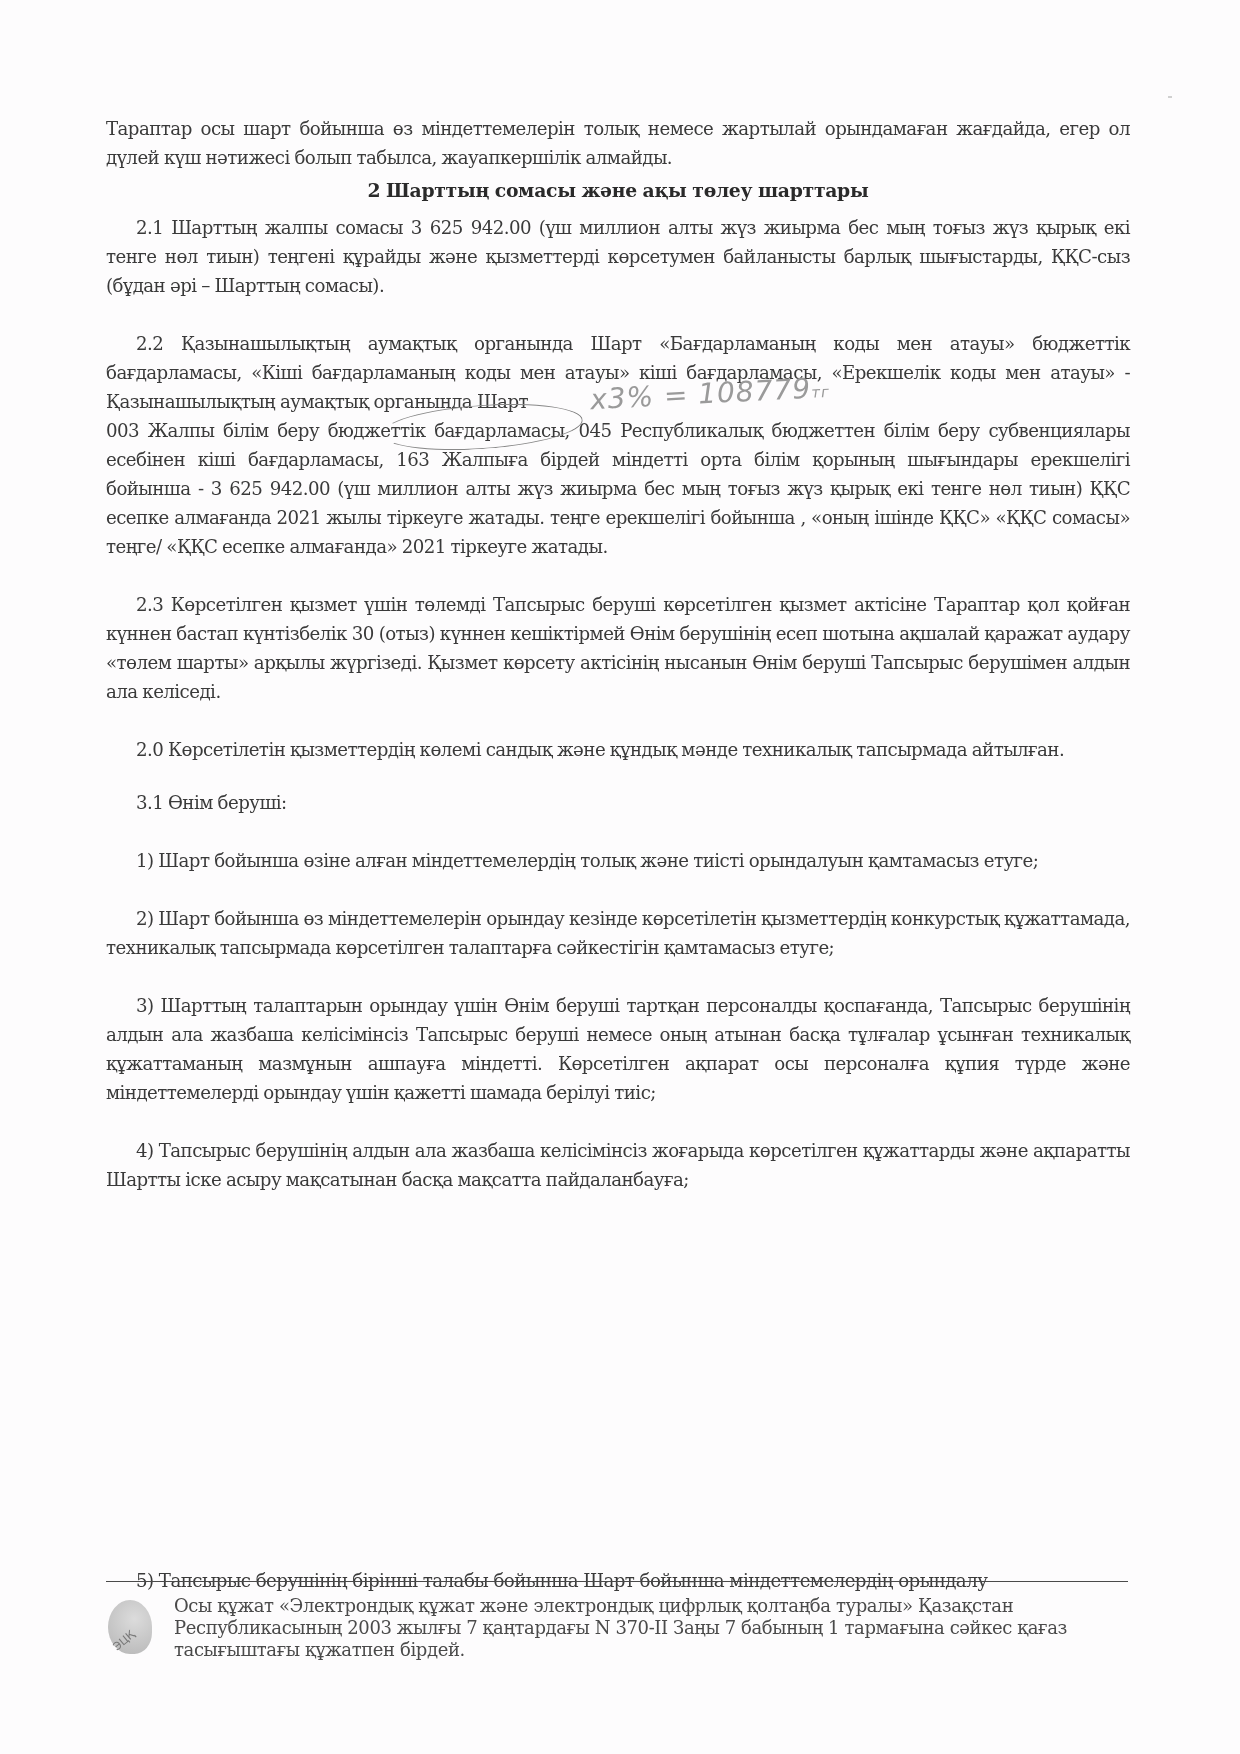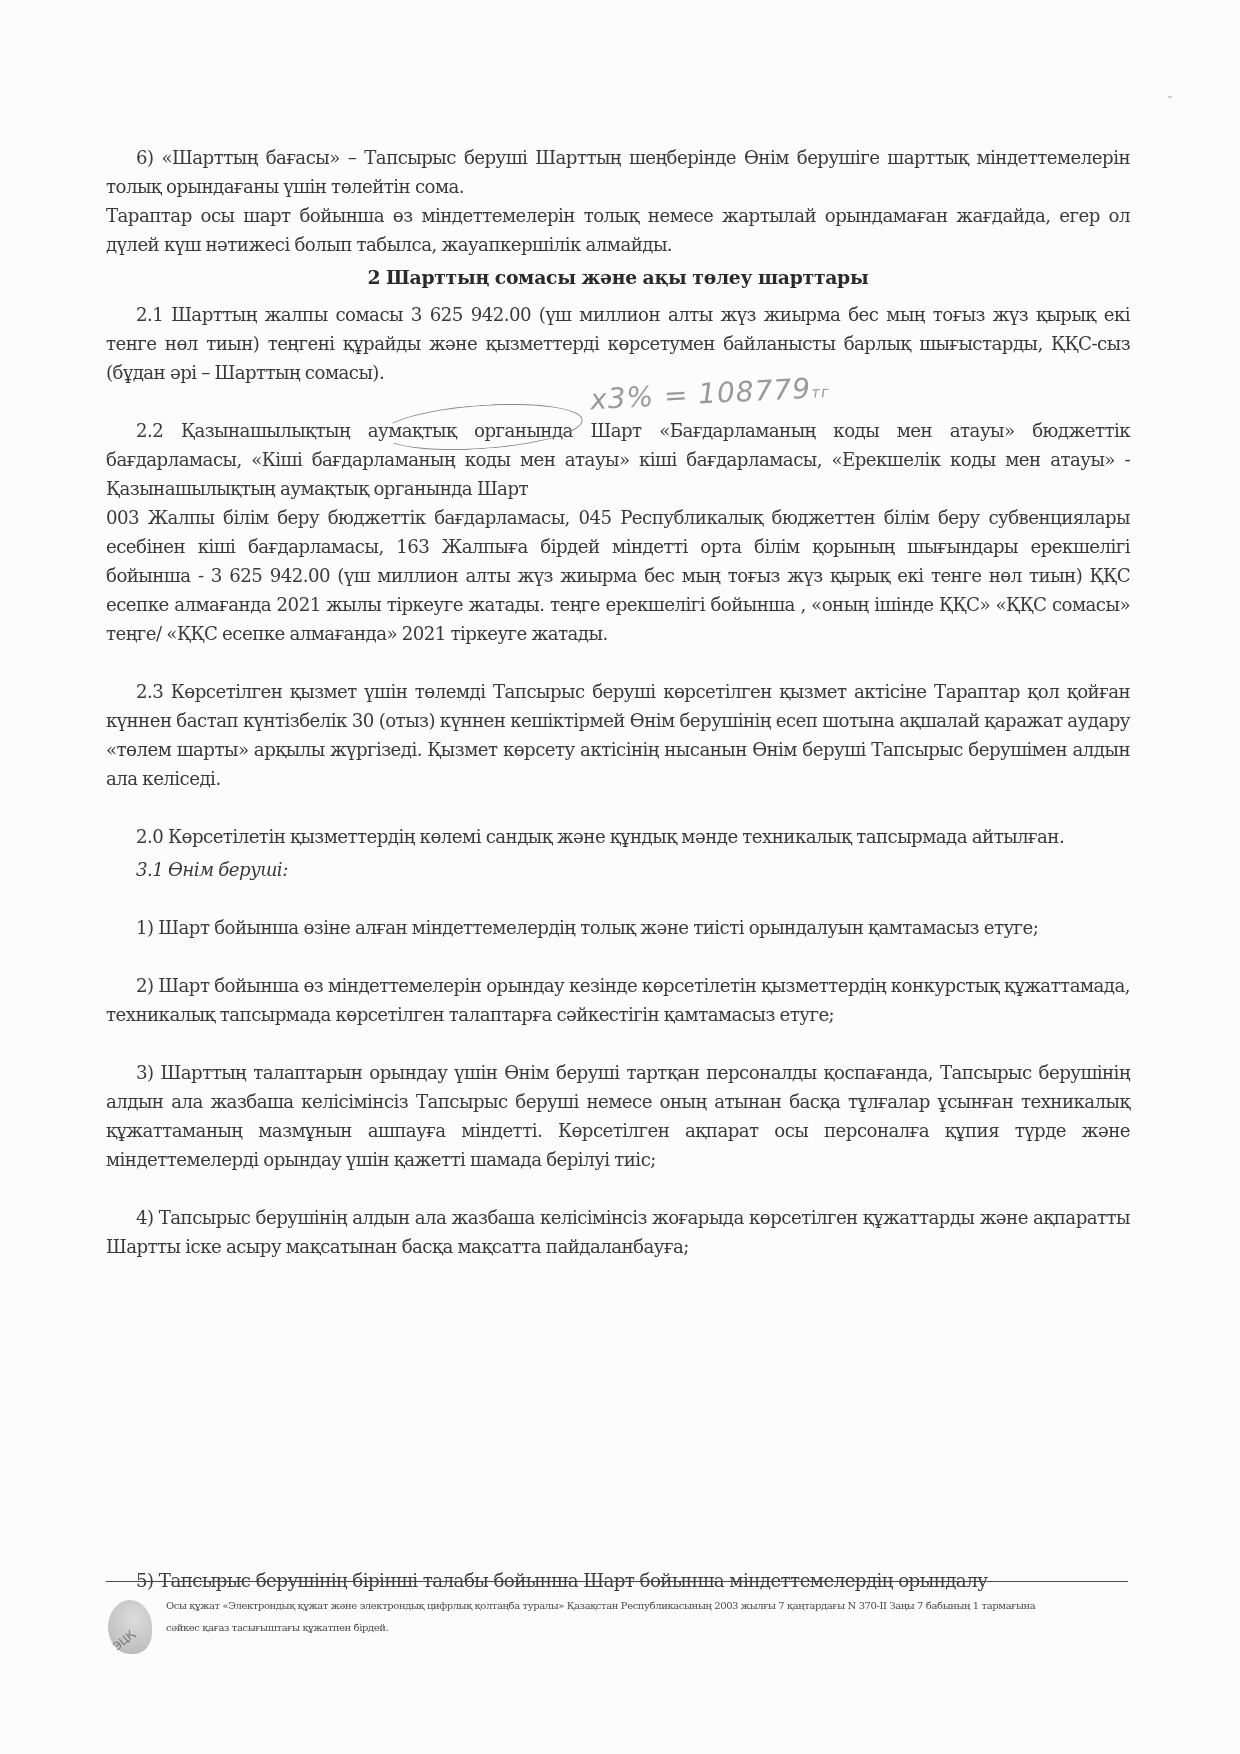--- a/index.html
+++ b/index.html
@@ -42,22 +42,22 @@
   .handwriting small { font-size: 15px; }
   .footer-line {
     position: absolute; left: 106px; top: 1581px; width: 1022px; height: 1px;
     background: #4a4a4a;
   }
   .item5 {
     position: absolute; left: 136px; top: 1570px;
     font-size: 18.2px; letter-spacing: -0.55px; color: #3a3a3a; white-space: nowrap;
   }
   .stamp-note {
-    position: absolute; left: 166px; top: 1595px; width: 900px;
-    font-size: 10px; line-height: 22px; color: #4a4a4a; letter-spacing: -0.4px;
+    position: absolute; left: 174px; top: 1595px; width: 900px;
+    font-size: 18px; line-height: 22px; color: #4a4a4a; letter-spacing: -0.4px;
   }
   .seal {
     position: absolute; left: 108px; top: 1600px; width: 44px; height: 54px;
     border-radius: 50% 50% 40% 50%;
     background: radial-gradient(circle at 60% 35%, #d6d6d6, #a8a8a8);
     opacity: 0.85;
   }
   .seal-text {
     position: absolute; left: 112px; top: 1634px; font-size: 11px; color: #777;
     font-family: "DejaVu Sans", sans-serif; transform: rotate(-40deg);
@@ -65,31 +65,30 @@
   .corner-mark {
     position: absolute; left: 1168px; top: 96px; width: 4px; height: 2px; background: #d0d0d0;
   }
 </style>
 </head>
 <body>
 
 <div class="corner-mark"></div>
 
 <div class="page">
-  <p class="p indent gap">6) «Шарттың бағасы» – Тапсырыс беруші Шарттың шеңберінде Өнім берушіге шарттық міндеттемелерін толық орындағаны үшін төлейтін сома.</p>
   <p class="p">Тараптар осы шарт бойынша өз міндеттемелерін толық немесе жартылай орындамаған жағдайда, егер ол дүлей күш нәтижесі болып табылса, жауапкершілік алмайды.</p>
 
   <p class="h" style="margin-top:4px;">2 Шарттың сомасы және ақы төлеу шарттары</p>
   <p class="p indent" style="">2.1 Шарттың жалпы сомасы 3 625 942.00 (үш миллион алты жүз жиырма бес мың тоғыз жүз қырық екі тенге нөл тиын) теңгені құрайды және қызметтерді көрсетумен байланысты барлық шығыстарды, ҚҚС-сыз (бұдан әрі – Шарттың сомасы).</p>
   <p class="p indent gap">2.2 Қазынашылықтың аумақтық органында Шарт «Бағдарламаның коды мен атауы» бюджеттік бағдарламасы, «Кіші бағдарламаның коды мен атауы» кіші бағдарламасы, «Ерекшелік коды мен атауы» - Қазынашылықтың аумақтық органында Шарт</p>
   <p class="p">003 Жалпы білім беру бюджеттік бағдарламасы, 045 Республикалық бюджеттен білім беру субвенциялары есебінен кіші бағдарламасы, 163 Жалпыға бірдей міндетті орта білім қорының шығындары ерекшелігі бойынша - 3 625 942.00 (үш миллион алты жүз жиырма бес мың тоғыз жүз қырық екі тенге нөл тиын) ҚҚС есепке алмағанда 2021 жылы тіркеуге жатады. теңге ерекшелігі бойынша , «оның ішінде ҚҚС» «ҚҚС сомасы» теңге/ «ҚҚС есепке алмағанда» 2021 тіркеуге жатады.</p>
   <p class="p indent gap">2.3 Көрсетілген қызмет үшін төлемді Тапсырыс беруші көрсетілген қызмет актісіне Тараптар қол қойған күннен бастап күнтізбелік 30 (отыз) күннен кешіктірмей Өнім берушінің есеп шотына ақшалай қаражат аудару «төлем шарты» арқылы жүргізеді. Қызмет көрсету актісінің нысанын Өнім беруші Тапсырыс берушімен алдын ала келіседі.</p>
   <p class="p indent gap">2.0 Көрсетілетін қызметтердің көлемі сандық және құндық мәнде техникалық тапсырмада айтылған.</p>
 
-  <p class="p indent" style="margin-top:4px;font-style:italic;">3.1 Өнім беруші:</p>
+  <p class="p indent" style="margin-top:24px;">3.1 Өнім беруші:</p>
   <p class="p indent gap">1) Шарт бойынша өзіне алған міндеттемелердің толық және тиісті орындалуын қамтамасыз етуге;</p>
   <p class="p indent gap">2) Шарт бойынша өз міндеттемелерін орындау кезінде көрсетілетін қызметтердің конкурстық құжаттамада, техникалық тапсырмада көрсетілген талаптарға сәйкестігін қамтамасыз етуге;</p>
   <p class="p indent gap">3) Шарттың талаптарын орындау үшін Өнім беруші тартқан персоналды қоспағанда, Тапсырыс берушінің алдын ала жазбаша келісімінсіз Тапсырыс беруші немесе оның атынан басқа тұлғалар ұсынған техникалық құжаттаманың мазмұнын ашпауға міндетті. Көрсетілген ақпарат осы персоналға құпия түрде және міндеттемелерді орындау үшін қажетті шамада берілуі тиіс;</p>
   <p class="p indent gap">4) Тапсырыс берушінің алдын ала жазбаша келісімінсіз жоғарыда көрсетілген құжаттарды және ақпаратты Шартты іске асыру мақсатынан басқа мақсатта пайдаланбауға;</p>
 </div>
 
 <div class="circle-annot"></div>
 <div class="handwriting">
   <span>х3% = 108779</span><small>тг</small>
 </div>

